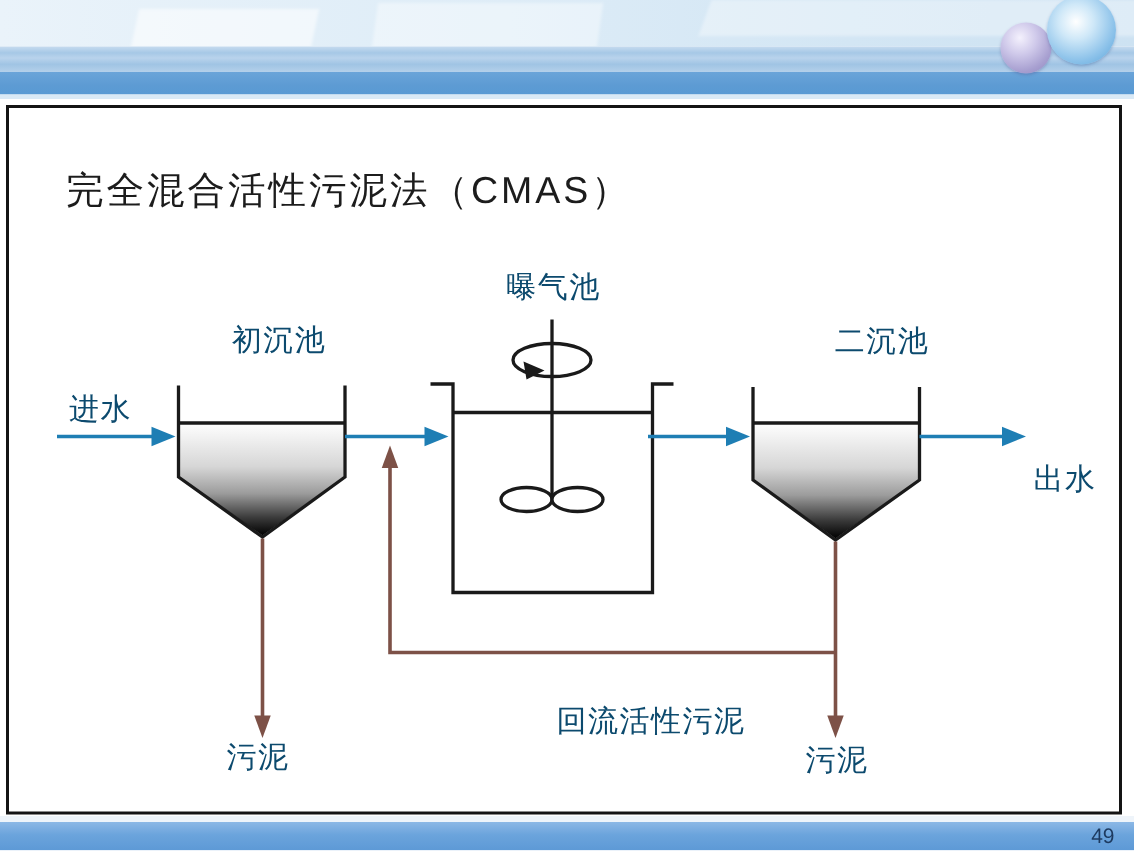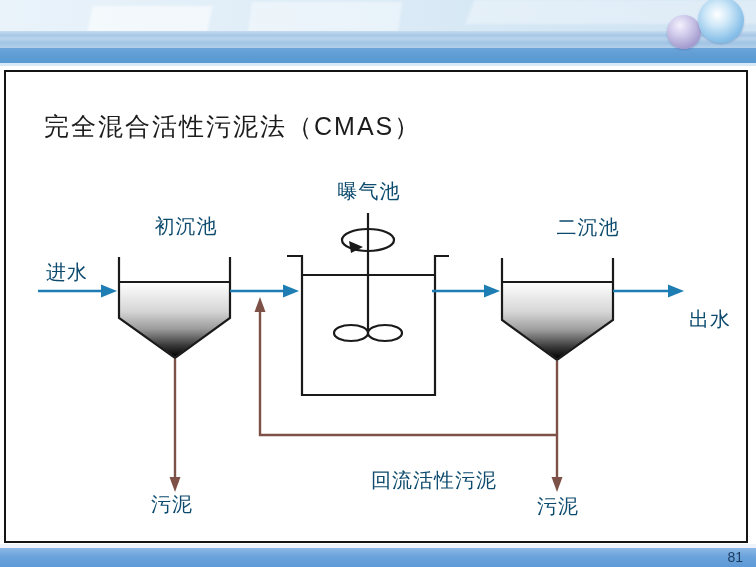--- a/index.html
+++ b/index.html
@@ -146,16 +146,16 @@
   <div class="lbl" id="lbl-aeration">曝气池</div>
   <div class="lbl" id="lbl-secondary">二沉池</div>
   <div class="lbl" id="lbl-influent">进水</div>
   <div class="lbl" id="lbl-effluent">出水</div>
   <div class="lbl" id="lbl-sludge-left">污泥</div>
   <div class="lbl" id="lbl-sludge-right">污泥</div>
   <div class="lbl" id="lbl-return">回流活性污泥</div>
 
   <div id="footer-gap"></div>
   <div id="footer">
-    <span id="page-number">81</span>
+    <span id="page-number">49</span>
   </div>
 
 </div>
 
 </body></html>

